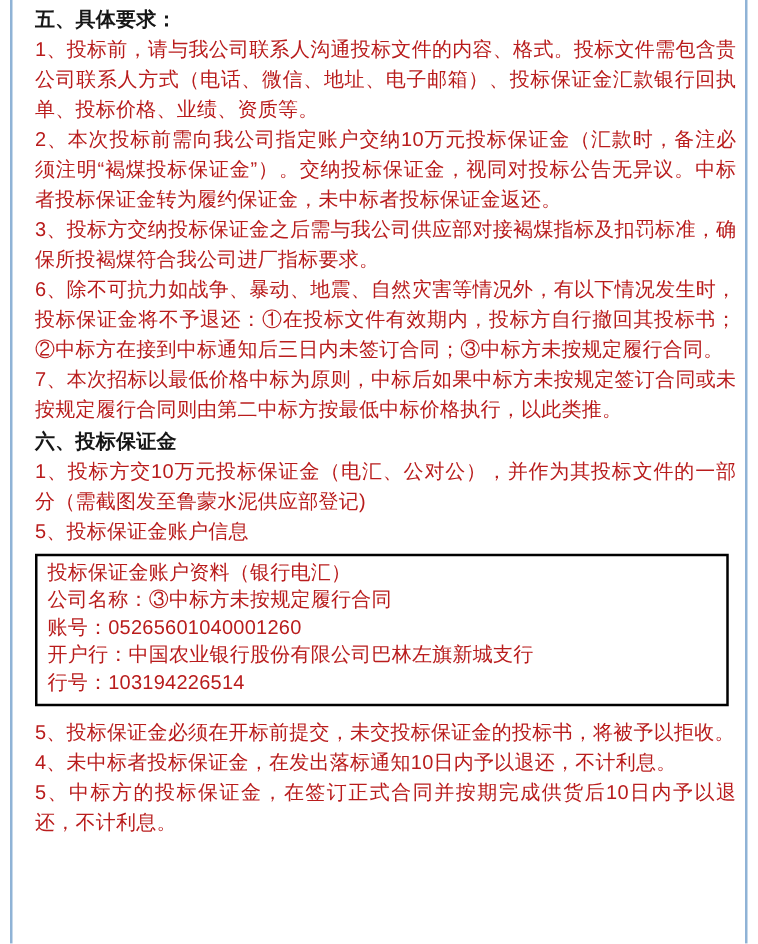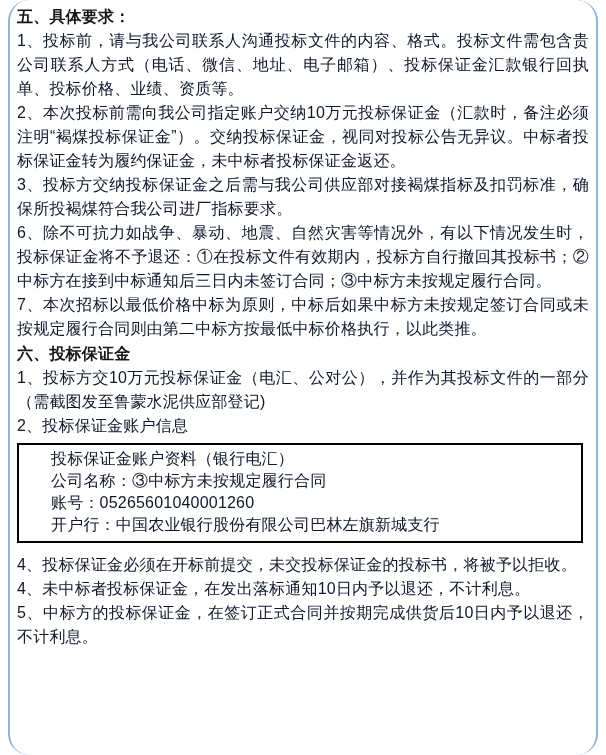--- a/index.html
+++ b/index.html
@@ -17,72 +17,71 @@
   }
   .page {
     position: absolute;
     top: 0;
     bottom: 0;
     left: 8px;
     right: 8px;
     border-left: 2px solid #8fb3d6;
     border-right: 2px solid #8fb3d6;
     box-sizing: border-box;
-    padding: 4px 7px 0 7px;
+    padding: 4px 7px 0 18px;
     background: #ffffff;
-    border-radius: 21px;
   }
   .para {
     margin: 0;
     font-size: 16px;
     line-height: 24px;
-    color: #0f172a;
+    color: #b91c1c;
     text-align: justify;
     letter-spacing: 0.2px;
   }
   .heading {
     margin: 0;
     font-size: 16px;
     line-height: 25px;
     font-weight: 700;
     color: #161616;
     letter-spacing: 0.2px;
   }
   .account-box {
     border: 2px solid #000000;
     margin: 5px 6px 10px 0;
     padding: 3px 8px 5px 8px;
   }
   .account-box .para {
     line-height: 22px;
-    margin-left: 24px;
   }
 </style>
 </head>
 <body>
 
 <div class="viewport">
   <div class="page">
 
     <div class="heading">五、具体要求：</div>
     <p class="para">1、投标前，请与我公司联系人沟通投标文件的内容、格式。投标文件需包含贵公司联系人方式（电话、微信、地址、电子邮箱）、投标保证金汇款银行回执单、投标价格、业绩、资质等。</p>
     <p class="para">2、本次投标前需向我公司指定账户交纳10万元投标保证金（汇款时，备注必须注明“褐煤投标保证金”）。交纳投标保证金，视同对投标公告无异议。中标者投标保证金转为履约保证金，未中标者投标保证金返还。</p>
     <p class="para">3、投标方交纳投标保证金之后需与我公司供应部对接褐煤指标及扣罚标准，确保所投褐煤符合我公司进厂指标要求。</p>
     <p class="para">6、除不可抗力如战争、暴动、地震、自然灾害等情况外，有以下情况发生时，投标保证金将不予退还：①在投标文件有效期内，投标方自行撤回其投标书；②中标方在接到中标通知后三日内未签订合同；③中标方未按规定履行合同。</p>
     <p class="para">7、本次招标以最低价格中标为原则，中标后如果中标方未按规定签订合同或未按规定履行合同则由第二中标方按最低中标价格执行，以此类推。</p>
 
     <div class="heading">六、投标保证金</div>
     <p class="para">1、投标方交10万元投标保证金（电汇、公对公），并作为其投标文件的一部分（需截图发至鲁蒙水泥供应部登记)</p>
-    <p class="para">2、投标保证金账户信息</p>
+    <p class="para">5、投标保证金账户信息</p>
 
     <div class="account-box">
       <p class="para">投标保证金账户资料（银行电汇）</p>
       <p class="para">公司名称：③中标方未按规定履行合同</p>
       <p class="para">账号：05265601040001260</p>
       <p class="para">开户行：中国农业银行股份有限公司巴林左旗新城支行</p>
+      <p class="para">行号：103194226514</p>
     </div>
 
-    <p class="para">4、投标保证金必须在开标前提交，未交投标保证金的投标书，将被予以拒收。</p>
+    <p class="para">5、投标保证金必须在开标前提交，未交投标保证金的投标书，将被予以拒收。</p>
     <p class="para">4、未中标者投标保证金，在发出落标通知10日内予以退还，不计利息。</p>
     <p class="para">5、中标方的投标保证金，在签订正式合同并按期完成供货后10日内予以退还，不计利息。</p>
 
   </div>
 </div>
 
 </body></html>

